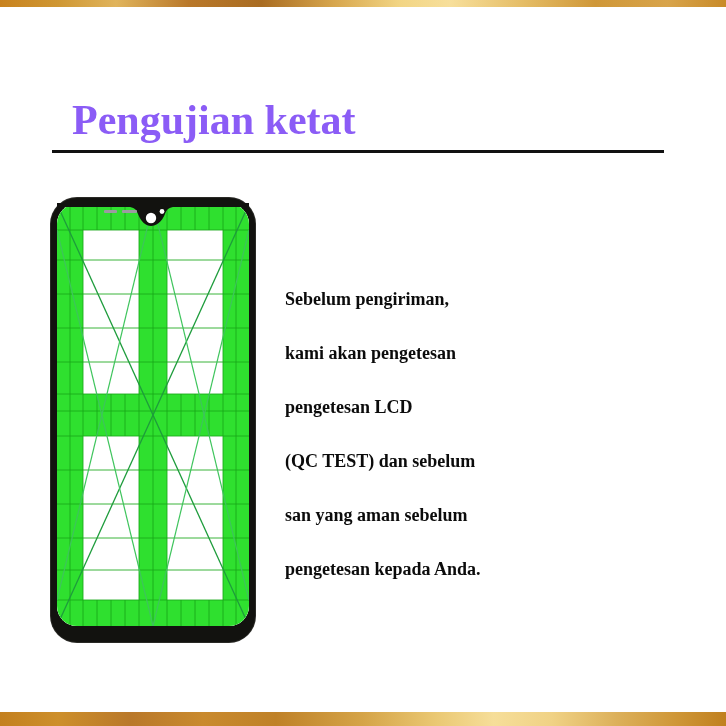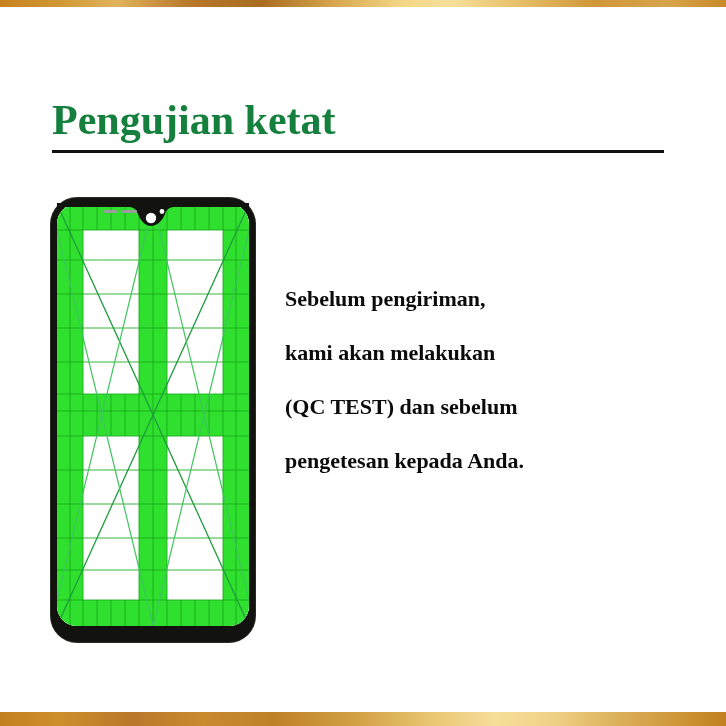--- a/index.html
+++ b/index.html
@@ -50,42 +50,43 @@
     position: absolute;
     left: 52px;
     top: 95px;
     width: 610px;
   }
   #page-title {
     font-family: "Liberation Serif", "DejaVu Serif", serif;
     font-weight: bold;
     font-size: 42px;
     line-height: 50px;
-    color: #15803d;
+    color: #8b5cf6;
     letter-spacing: 0px;
     white-space: nowrap;
+    margin-left: 20px;
   }
   #title-rule {
     margin-top: 5px;
     width: 612px;
     height: 3px;
     background: #111111;
   }
 
   
   #body-text {
     position: absolute;
     left: 285px;
     top: 272px;
     width: 370px;
   }
   #body-text .line {
     font-family: "Liberation Serif", "DejaVu Serif", serif;
     font-weight: bold;
-    font-size: 22px;
+    font-size: 18px;
     line-height: 54px;
     color: #0b0b0b;
     white-space: nowrap;
   }
 
   
   #phone {
     position: absolute;
     left: 51px;
     top: 198px;
@@ -231,20 +232,22 @@
         <circle cx="94" cy="15" r="5.2" fill="#ffffff"></circle>
         <circle cx="105" cy="8.5" r="2.4" fill="#ffffff"></circle>
       </svg>
       <div class="sensor-bar" id="sensor-bar-1"></div>
       <div class="sensor-bar" id="sensor-bar-2"></div>
     </div>
   </div>
 
   <div id="body-text">
     <div class="line">Sebelum pengiriman,</div>
-    <div class="line">kami akan melakukan</div>
+    <div class="line">kami akan pengetesan</div>
+    <div class="line">pengetesan LCD</div>
     <div class="line">(QC TEST) dan sebelum</div>
+    <div class="line">san yang aman sebelum</div>
     <div class="line">pengetesan kepada Anda.</div>
   </div>
 
   <div class="gold-bar gold-bottom"></div>
 
 </div>
 
 </body></html>

